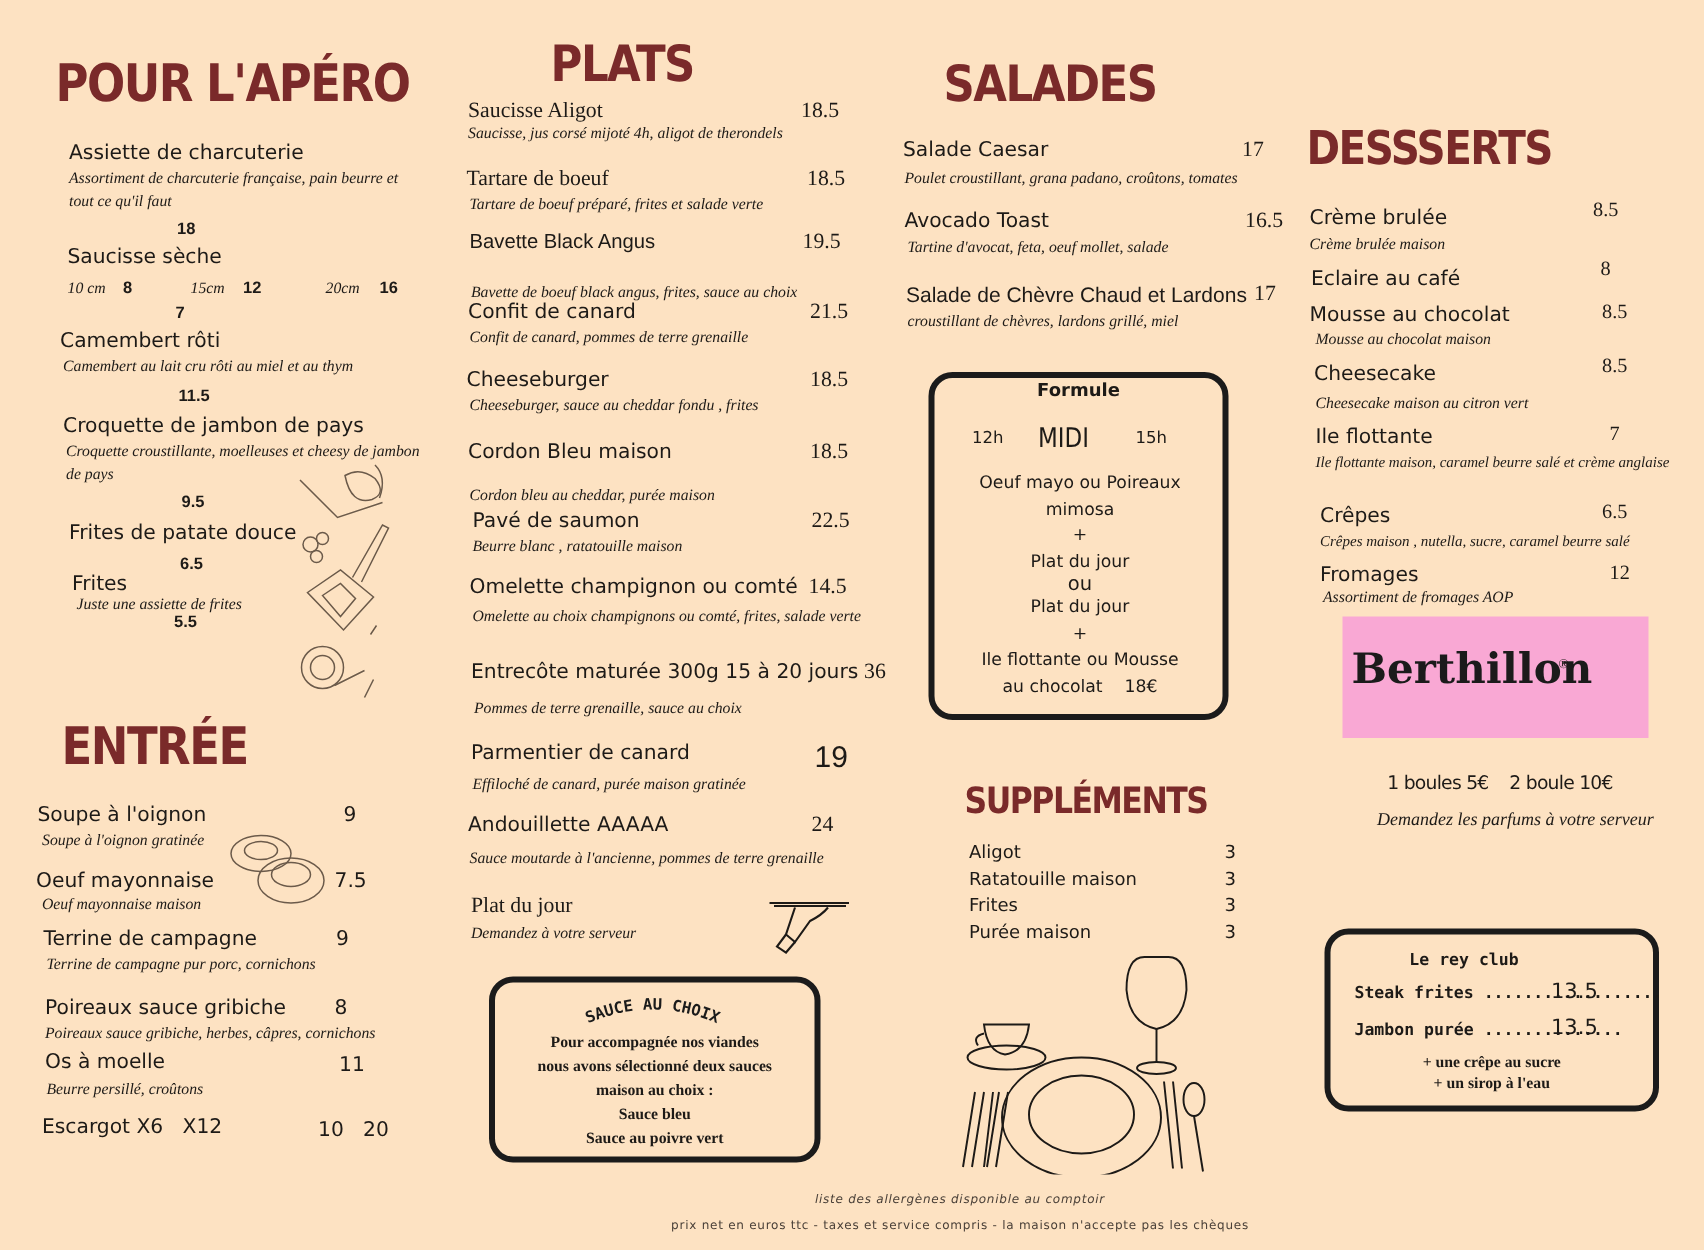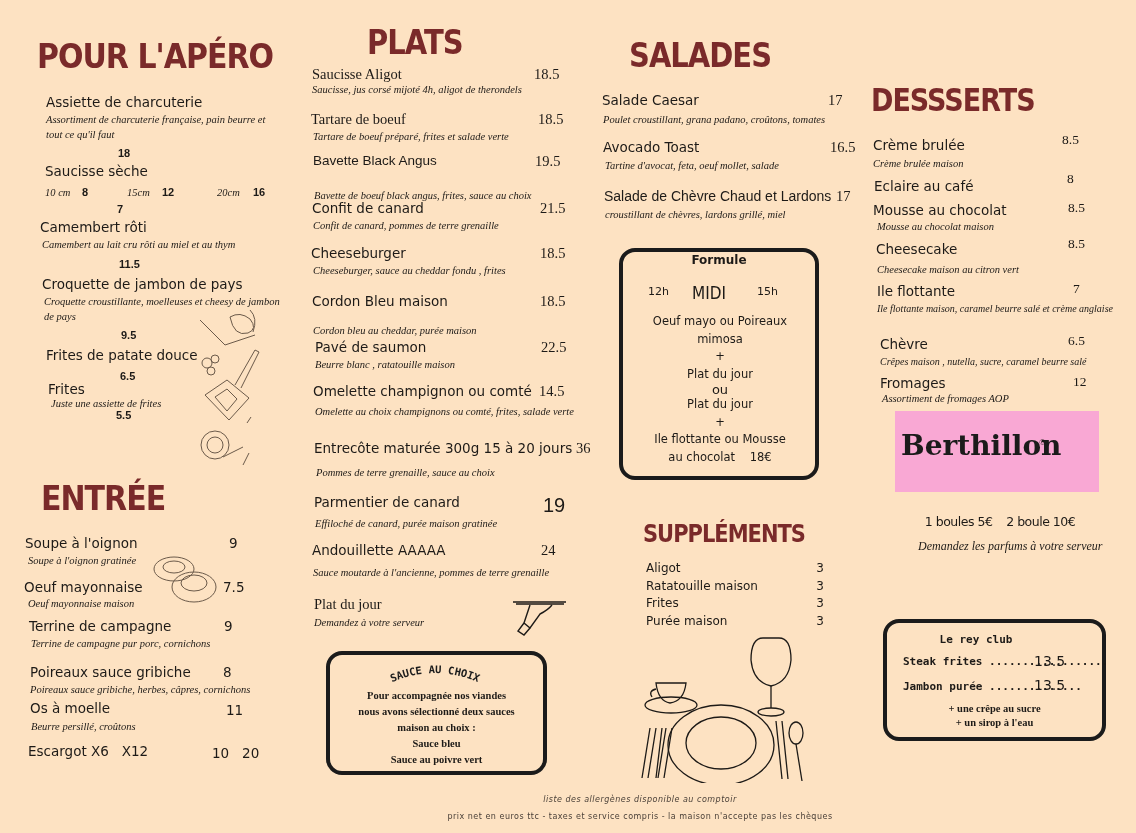--- a/index.html
+++ b/index.html
@@ -243,21 +243,21 @@
 <div class="desc" style="left:877px;top:219px;">Mousse au chocolat maison</div>
 
 <div class="name" style="left:876px;top:241px;">Cheesecake</div>
 <div class="price" style="left:1068px;top:236px;font-family:'Liberation Serif',serif;">8.5</div>
 <div class="desc" style="left:877px;top:262px;">Cheesecake maison au citron vert</div>
 
 <div class="name" style="left:877px;top:283px;">Ile flottante</div>
 <div class="price" style="left:1073px;top:281px;font-family:'Liberation Serif',serif;">7</div>
 <div class="desc" style="left:877px;top:302px;width:245px;font-size:10px;line-height:14px;">Ile flottante maison, caramel beurre salé et crème anglaise</div>
 
-<div class="name" style="left:880px;top:336px;">Chèvre</div>
+<div class="name" style="left:880px;top:336px;">Crêpes</div>
 <div class="price" style="left:1068px;top:333px;font-family:'Liberation Serif',serif;">6.5</div>
 <div class="desc" style="left:880px;top:354px;font-size:10px;">Crêpes maison , nutella, sucre, caramel beurre salé</div>
 
 <div class="name" style="left:880px;top:375px;">Fromages</div>
 <div class="price" style="left:1073px;top:374px;font-family:'Liberation Serif',serif;">12</div>
 <div class="desc" style="left:882px;top:391px;text-align:right;">Assortiment de fromages AOP</div>
 
 <div class="abs" style="left:895px;top:411px;width:204px;height:81px;background:#f9a8d4;">
   <div class="abs" style="left:6px;top:18px;font-family:'DejaVu Serif',serif;font-weight:bold;font-size:28px;letter-spacing:0px;color:#1b1b1b;">Berthillon</div>
   <div class="abs" style="left:144px;top:26px;font-size:9px;">®</div>

